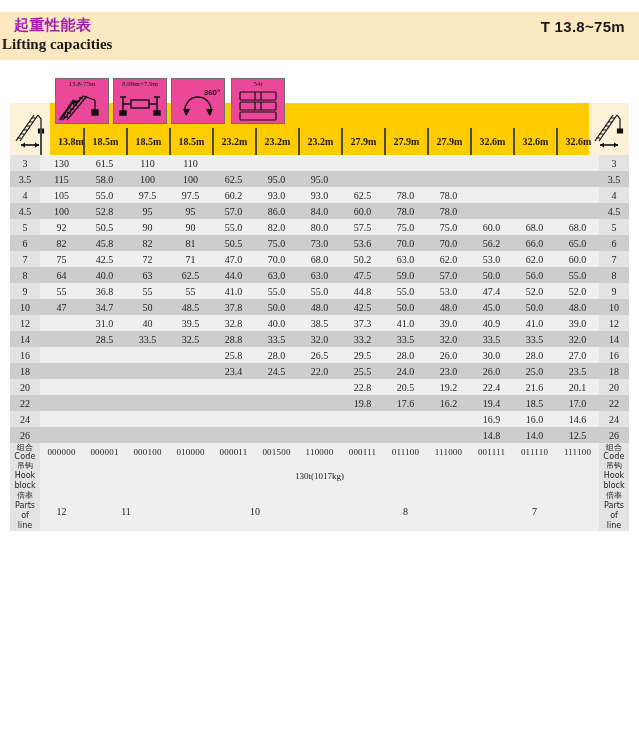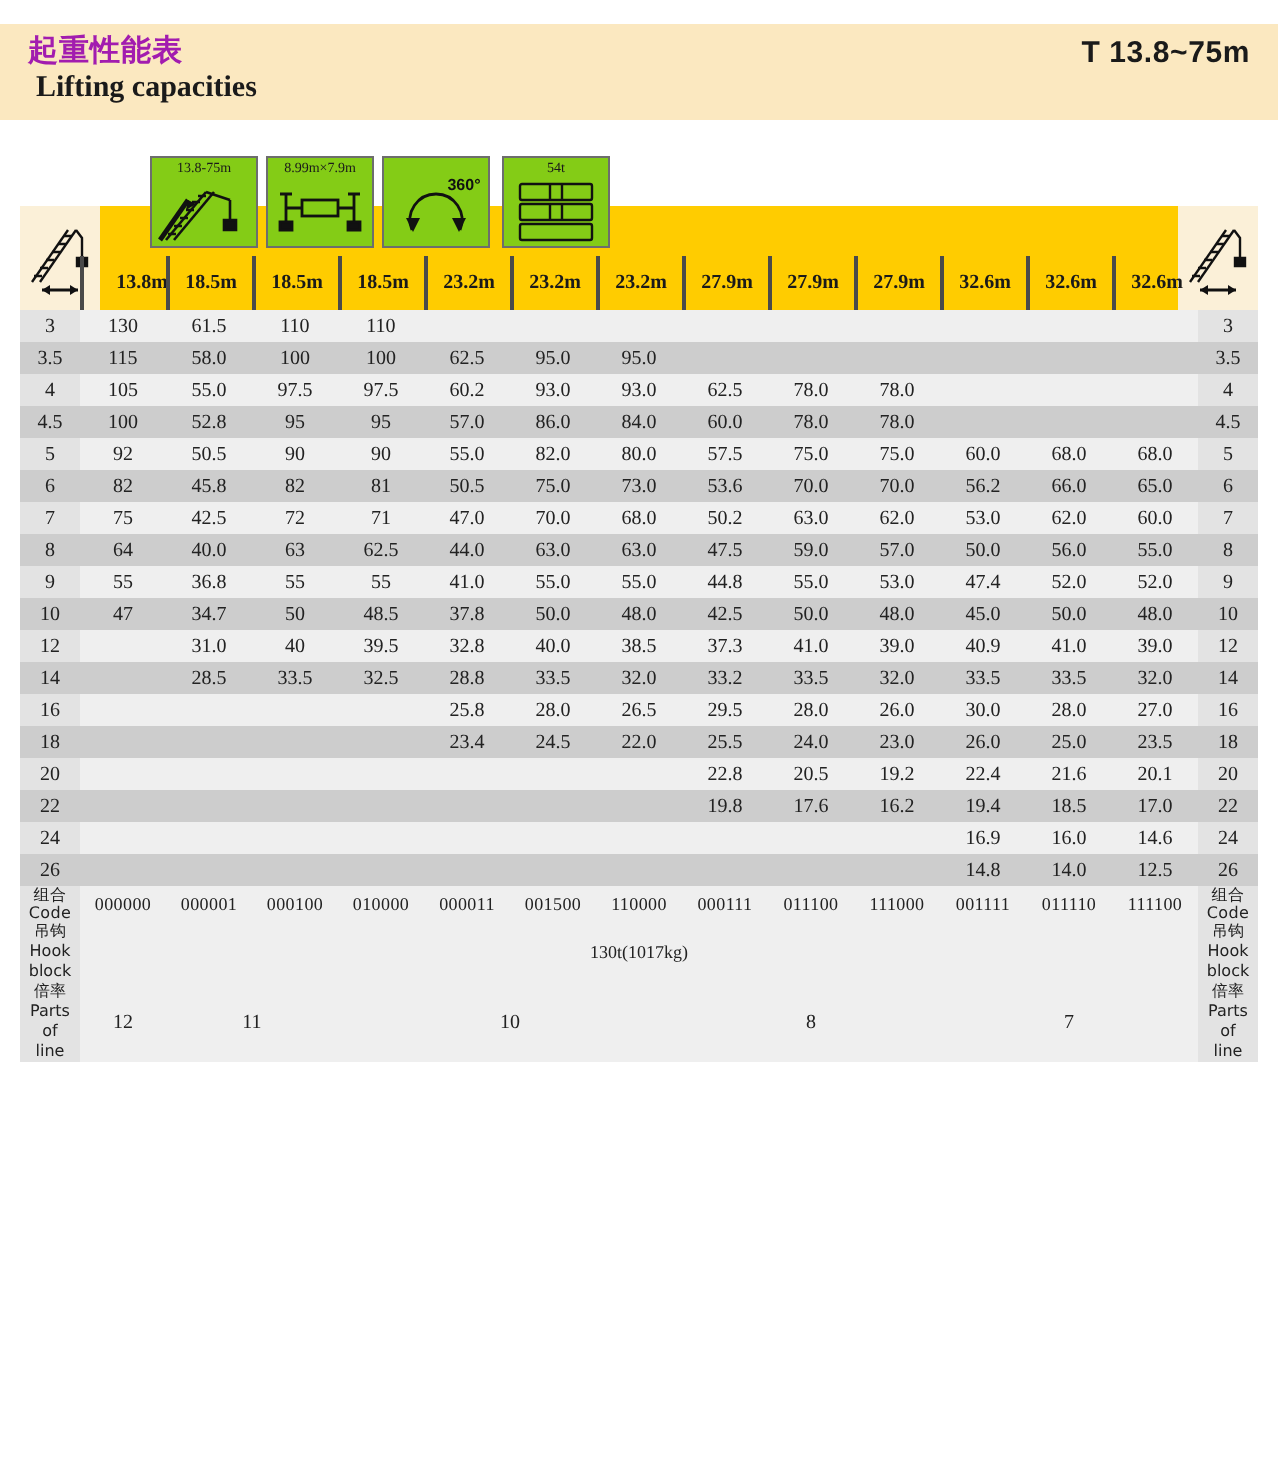--- a/index.html
+++ b/index.html
@@ -30,21 +30,21 @@
     left: 14px;
     top: 4px;
     font-family: "DejaVu Sans", sans-serif;
     font-size: 15px;
     font-weight: bold;
     color: #a21caf;
     letter-spacing: 0.5px;
   }
   #title-en {
     position: absolute;
-    left: 18px;
+    left: 2px;
     top: 24px;
     font-family: "Liberation Serif", serif;
     font-size: 15px;
     font-weight: bold;
     color: #1a1a1a;
   }
   #title-right {
     position: absolute;
     right: 14px;
     top: 6px;
@@ -61,25 +61,24 @@
     left: 0;
     top: 78px;
     width: 639px;
     height: 48px;
   }
   .icon-box {
     position: absolute;
     top: 0;
     width: 54px;
     height: 46px;
-    background: #84cc16;
+    background: #ec4899;
     border: 1px solid #6d6d6d;
     box-sizing: border-box;
     z-index: 5;
-    margin-left: 20px;
   }
   .icon-box .cap {
     position: absolute;
     top: 1px;
     left: 0;
     right: 0;
     text-align: center;
     font-family: "Liberation Serif", serif;
     font-size: 7px;
     color: #1a1a1a;

